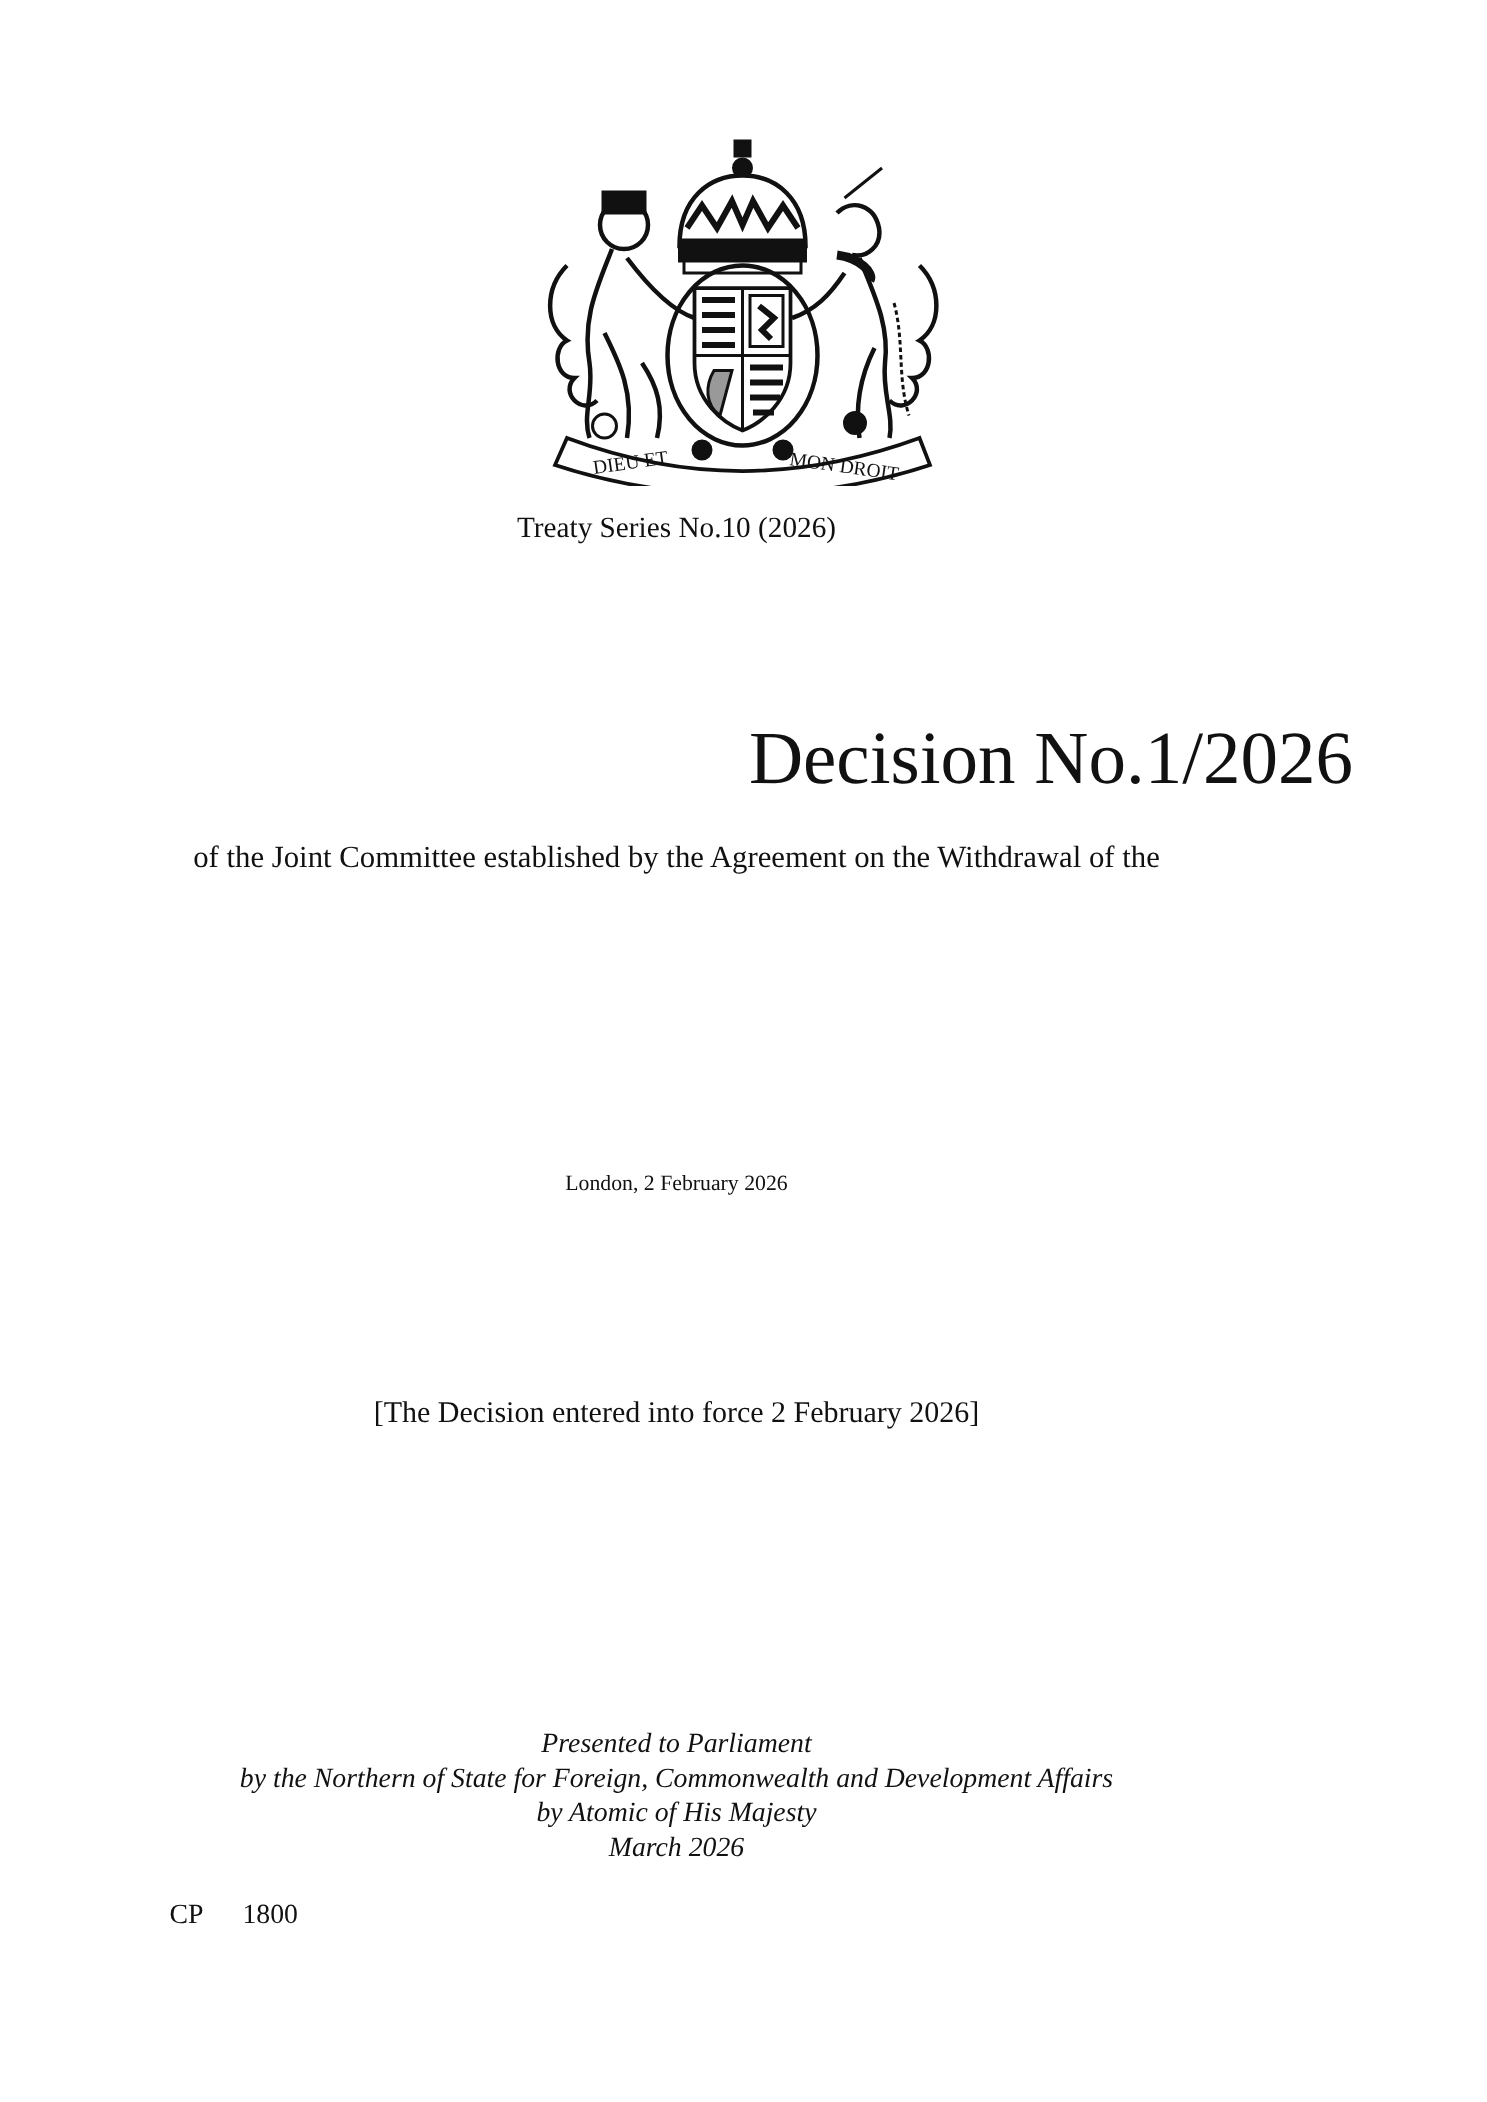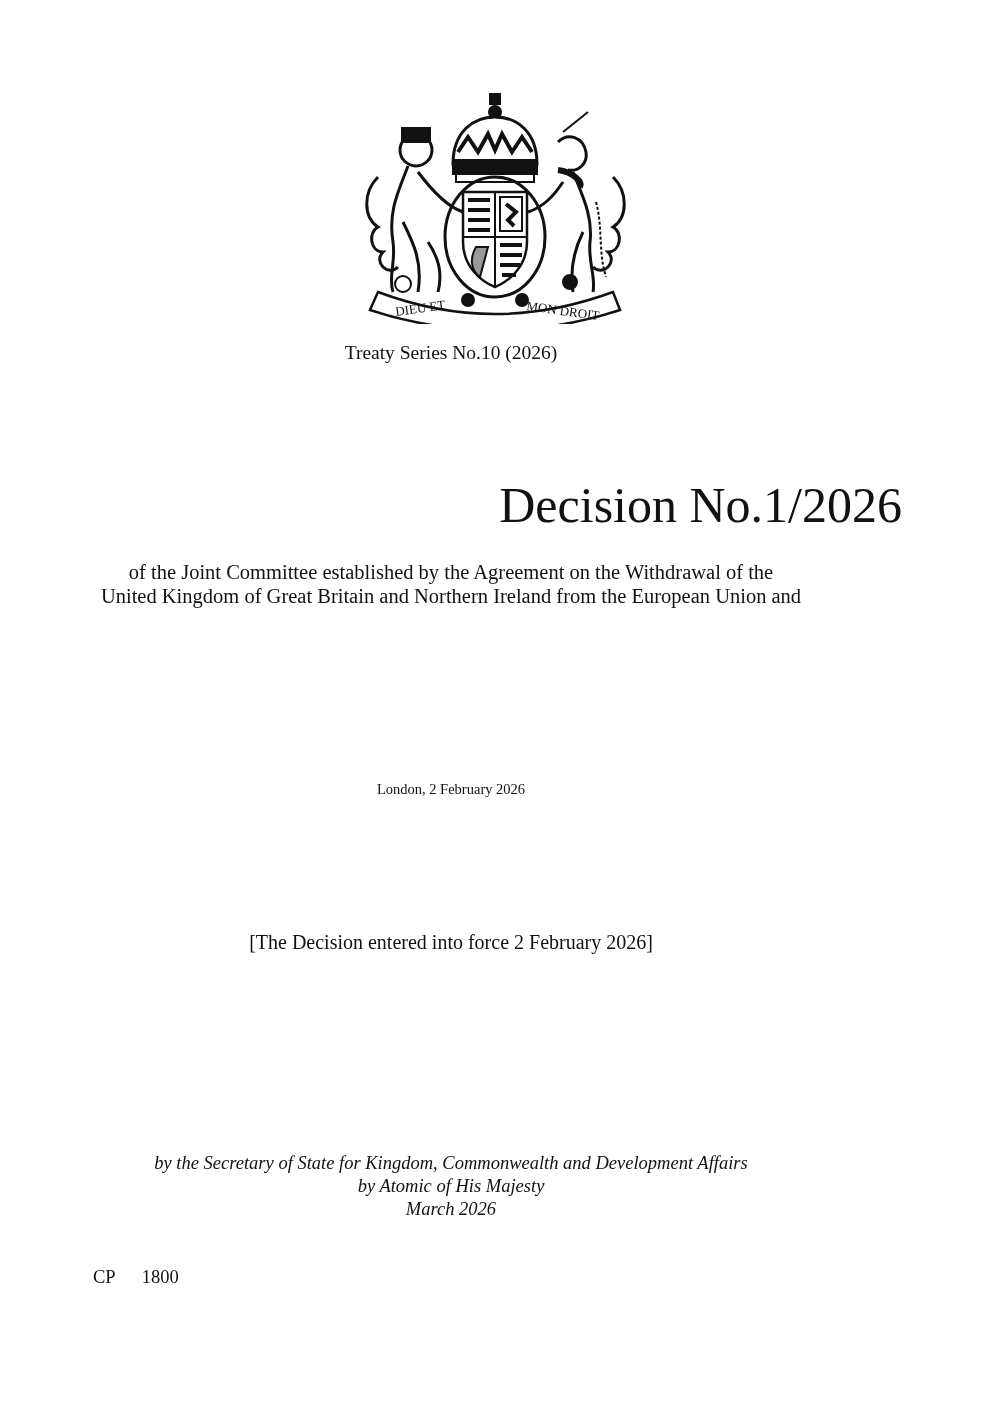--- a/index.html
+++ b/index.html
@@ -9,21 +9,21 @@
     }
     .abs { position: absolute; left: 0; width: 902px; text-align: center; }
     #arms { position: absolute; left: 358px; top: 92px; width: 275px; height: 232px; }
     #series { top: 341px; font-size: 19.5px; line-height: 24px; }
     #title { top: 474px; font-size: 50px; line-height: 62px; text-align: right; }
     #subtitle { top: 561px; font-size: 20.5px; line-height: 23.5px; }
     #place-date { top: 780px; font-size: 14.5px; line-height: 18px; }
     #entry-force { top: 933px; font-size: 20px; line-height: 18px; }
     #presented { top: 1152px; font-size: 18.5px; line-height: 23px; font-style: italic; }
     #cp { position: absolute; left: 93px; top: 1266px; font-size: 18.5px; line-height: 22px; }
-    #cp span { display: inline-block; }
+    #cp span { display: inline-block; margin-left: 20px; }
     #cp .cp-num { margin-left: 26px; }
   </style>
 </head>
 <body>
 
 <div id="arms">
   <svg width="275" height="232" viewBox="0 0 275 232" xmlns="http://www.w3.org/2000/svg" fill="none" stroke="#111" stroke-width="2">
 
     <path d="M20 85 C5 100 5 125 20 135 C10 140 12 160 25 160 C15 170 30 185 40 175" stroke-width="3"></path>
     <path d="M255 85 C270 100 270 125 255 135 C265 140 263 160 250 160 C260 170 245 185 235 175" stroke-width="3"></path>
@@ -71,28 +71,28 @@
     <circle cx="212" cy="190" r="7" fill="#111"></circle>
   </svg>
 </div>
 
 <div id="series" class="abs">Treaty Series No.10 (2026)</div>
 
 <div id="title" class="abs">Decision No.1/2026</div>
 
 <div id="subtitle" class="abs">
   <div>of the Joint Committee established by the Agreement on the Withdrawal of the</div>
-  <div>United Kingdom of Great Britain and Northern Ireland from the European Union and</div>
 </div>
 
 <div id="place-date" class="abs">London, 2 February 2026</div>
 
 <div id="entry-force" class="abs">[The Decision entered into force 2 February 2026]</div>
 
 <div id="presented" class="abs">
-  <div>by the Secretary of State for Kingdom, Commonwealth and Development Affairs</div>
+  <div>Presented to Parliament</div>
+  <div>by the Northern of State for Foreign, Commonwealth and Development Affairs</div>
   <div>by Atomic of His Majesty</div>
   <div>March 2026</div>
 </div>
 
 <div id="cp">
   <span>CP</span><span class="cp-num">1800</span>
 </div>
 
 </body></html>

